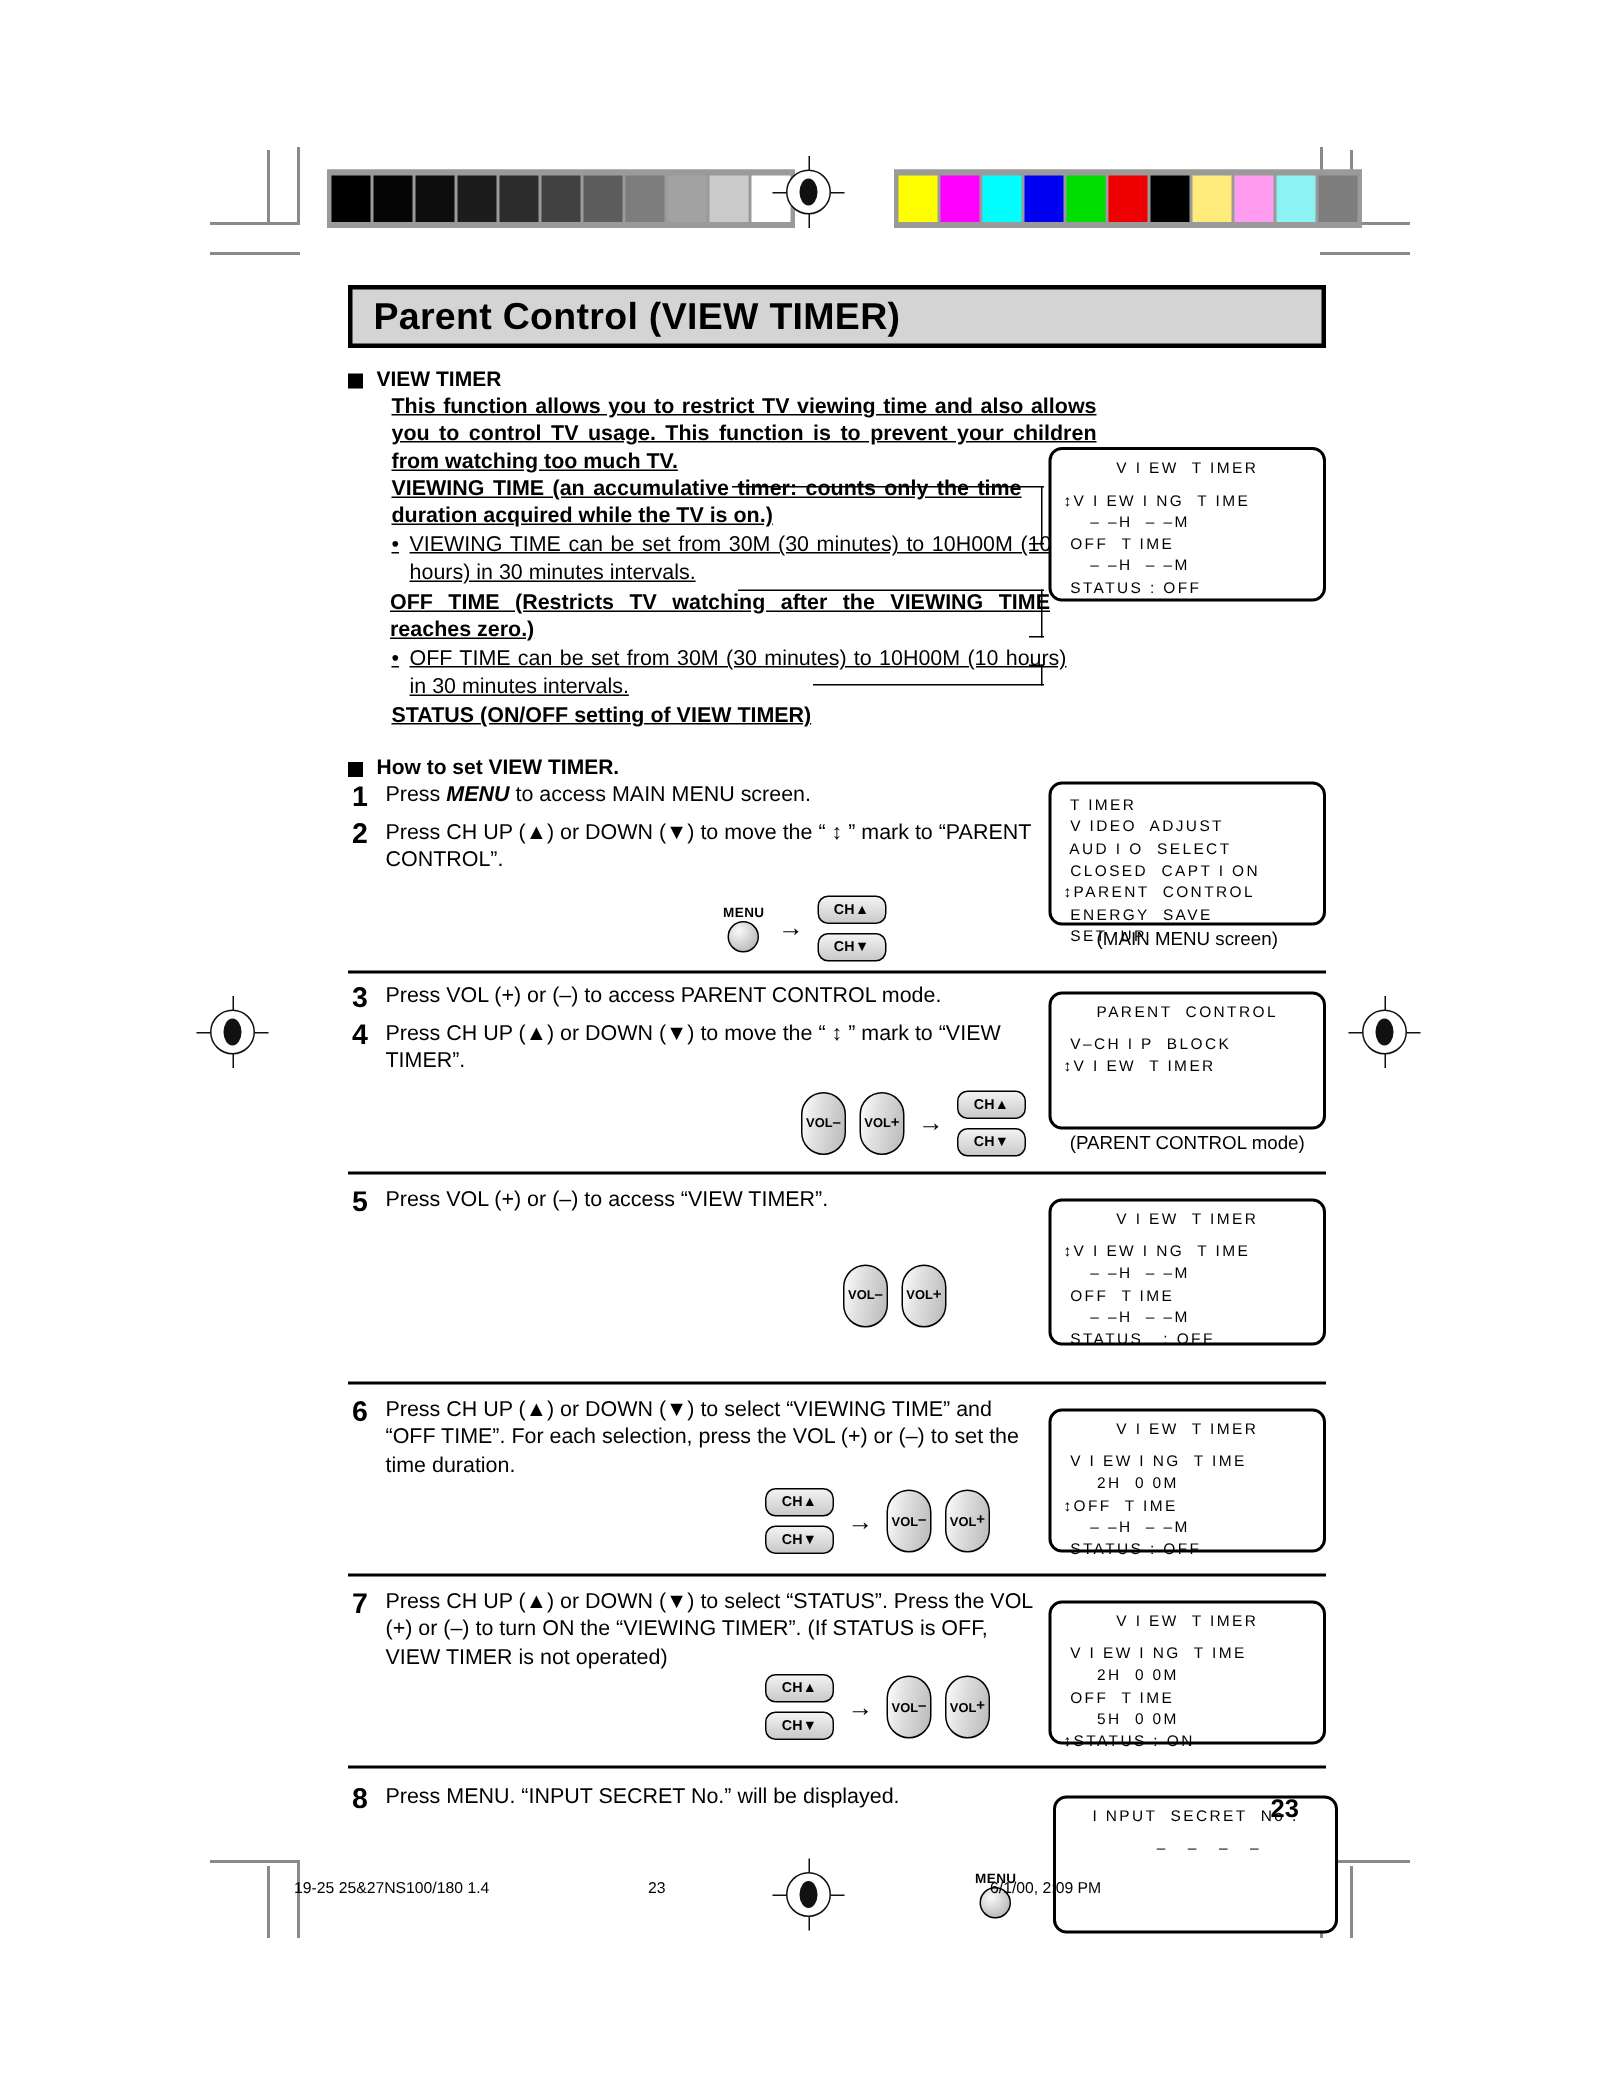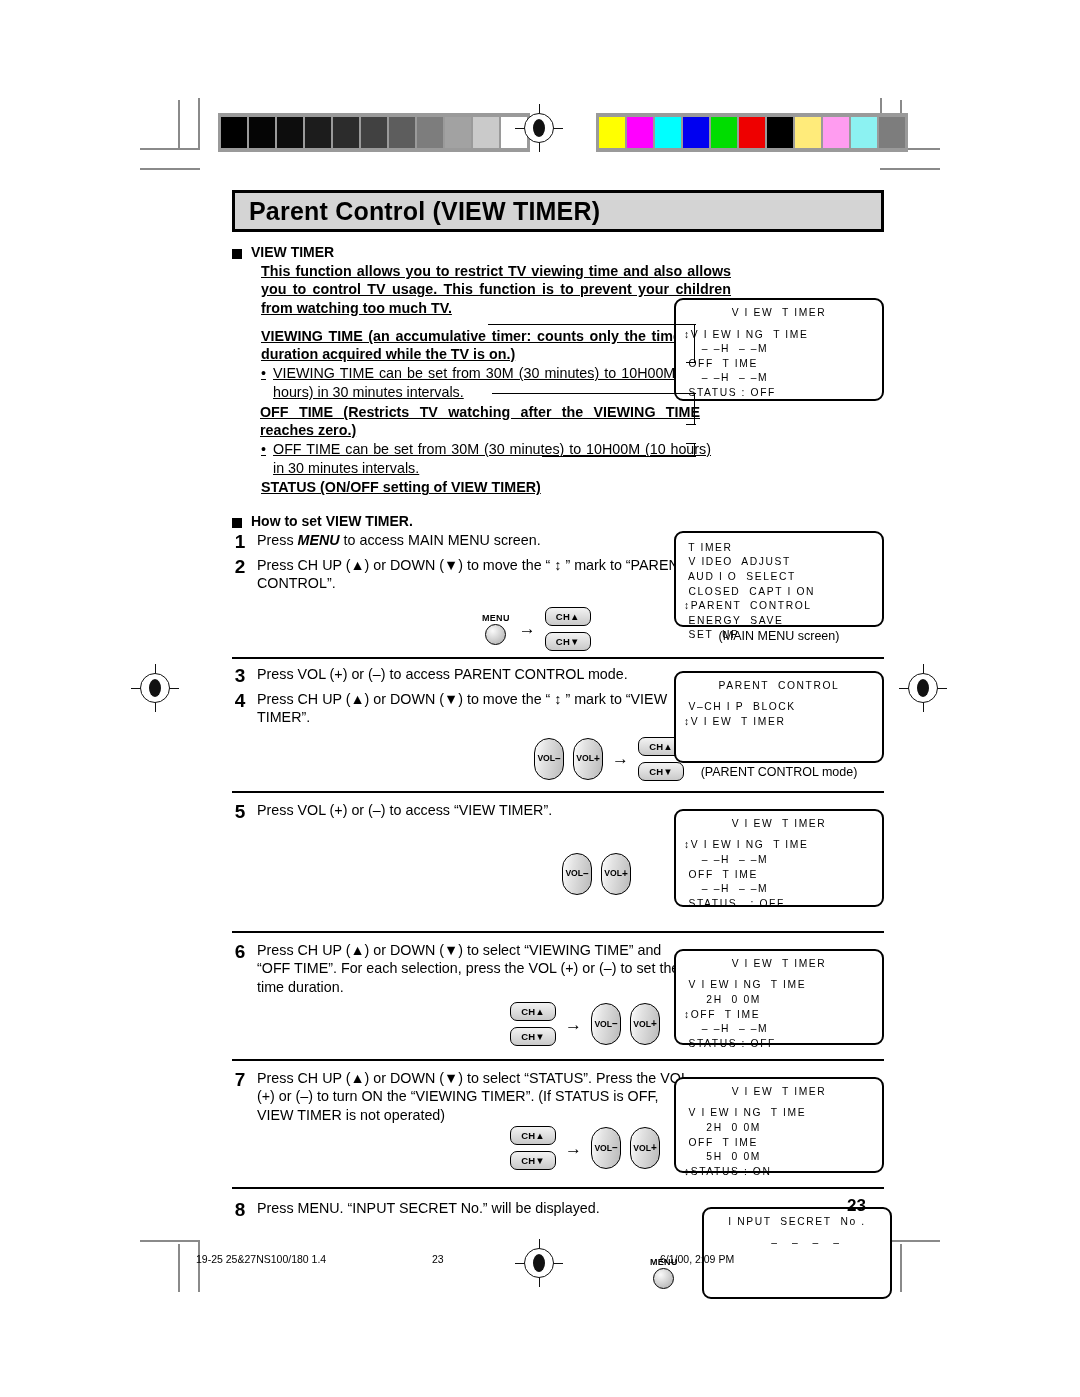--- a/index.html
+++ b/index.html
@@ -61,21 +61,21 @@
   .bullet {
     font-size:14.3px; line-height:1.3; margin-left:29px;
     display:flex; gap:7px; text-align:justify;
   }
   .bullet .dot { flex:0 0 auto; }
   .bullet .txt { flex:1 1 auto; text-align:justify; text-align-last:left;}
 
   
   .body-wrap { position:relative; }
   .left-col { width:460px; }
-  .osd-col  { position:absolute; right:0; top:0; width:210px; }
+  .osd-col  { position:absolute; right:0; top:0; width:185px; }
 
   
   .osd {
     border:2.2px solid #000;
     border-radius:9px;
     background:#fff;
     padding:6px 8px 7px 8px;
     font-size:10.3px;
     letter-spacing:1.6px;
     line-height:1.42;
@@ -212,21 +212,21 @@
   </div>
 
   <div class="sec-head">
     <div class="sq"></div>
     <div class="lbl">VIEW TIMER</div>
   </div>
 
   <div class="body-wrap">
     <div class="left-col" style="width:470px;text-decoration:underline;">
       <div class="para just" style="width:470px;">This function allows you to restrict TV viewing time and also allows you to control TV usage. This function is to prevent your children from watching too much TV.</div>
-      <div class="para just" style="width:420px; margin-top:10px;">VIEWING TIME (an accumulative timer: counts only the time duration acquired while the TV is on.)</div>
+      <div class="para just" style="width:420px; margin-top:0;">VIEWING TIME (an accumulative timer: counts only the time duration acquired while the TV is on.)</div>
       <div class="bullet" style="width:440px; margin-top:1px;">
         <span class="dot">•</span>
         <span class="txt" style="font-weight:normal;">VIEWING TIME can be set from 30M (30 minutes) to 10H00M (10 hours) in 30 minutes intervals.</span>
       </div>
       <div class="para just" style="width:440px; margin-top:1px;margin-left:28px;">OFF TIME (Restricts TV watching after the VIEWING TIME reaches zero.)</div>
       <div class="bullet" style="width:450px; margin-top:1px;">
         <span class="dot">•</span>
         <span class="txt" style="font-weight:normal;">OFF TIME can be set from 30M (30 minutes) to 10H00M (10 hours) in 30 minutes intervals.</span>
       </div>
       <div class="para" style="width:440px; margin-top:1px;">STATUS (ON/OFF setting of VIEW TIMER)</div>

